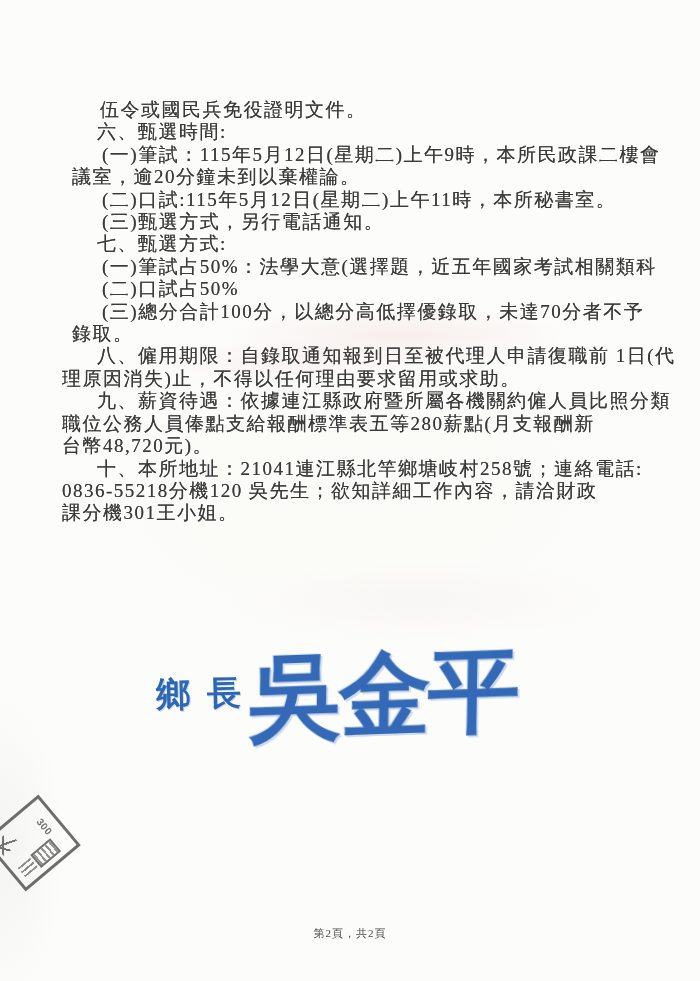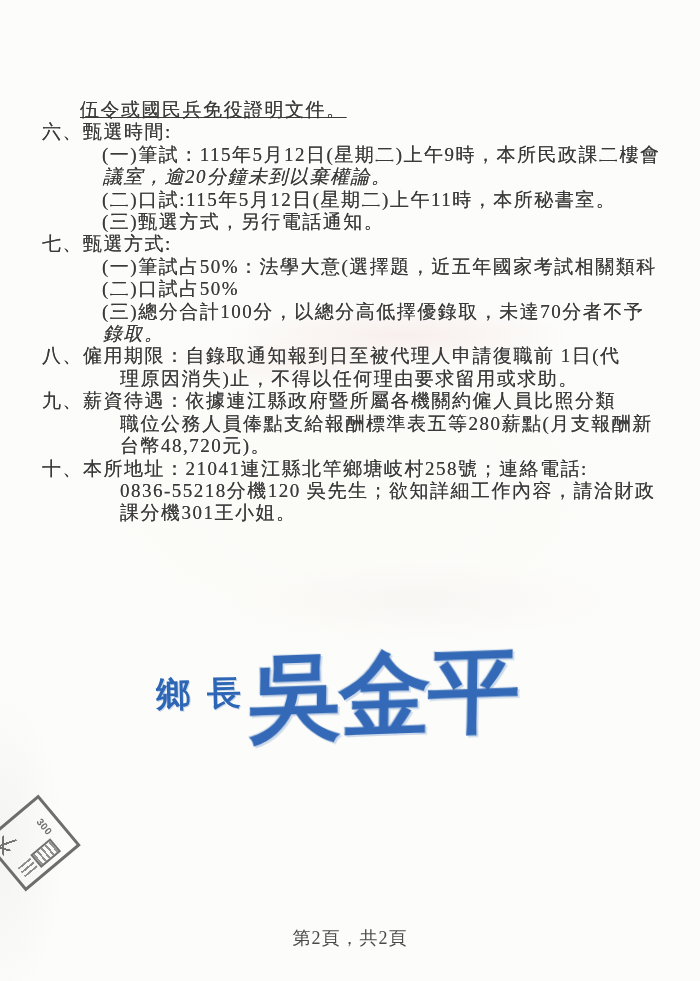--- a/index.html
+++ b/index.html
@@ -27,25 +27,25 @@
     position: absolute;
     top: 99px; left: 0;
     width: 700px;
     color: #3a3a3a;
     font-size: 19px;
     line-height: 22.4px;
     letter-spacing: 1.5px;
     text-shadow: 0 0 0.5px rgba(58,58,58,0.8);
   }
   .line { white-space: nowrap; }
-  .l-hang  { padding-left: 80px; text-decoration: underline; }  
-  .l-main  { padding-left: 42px;  }  
+  .l-hang  { padding-left: 100px; }  
+  .l-main  { padding-left: 97px;  }  
   .l-sub   { padding-left: 102px; }  
-  .l-subc  { padding-left: 103px; font-style: italic; }  
-  .l-mainc { padding-left: 120px; }  
+  .l-subc  { padding-left: 72px; }  
+  .l-mainc { padding-left: 62px; }  
 
   
   .signature { position: absolute; left: 0; top: 0; width: 700px; height: 0; }
   .sig-title {
     position: absolute;
     left: 156px; top: 671px;
     font-size: 34px;
     font-weight: 700;
     color: #2c66b4;
     letter-spacing: 17px;
@@ -110,21 +110,21 @@
     background:
       repeating-linear-gradient(0deg, rgba(85,85,85,0.8) 0 2px, transparent 2px 5px);
   }
 
   
   .footer {
     position: absolute;
     top: 926px; left: 0;
     width: 700px;
     text-align: center;
-    font-size: 18px;
+    font-size: 11px;
     letter-spacing: 1px;
     color: #4a4a4a;
   }
 </style>
 </head>
 <body>
 
 <div class="scan-artifacts"></div>
 
 <main class="doc">

